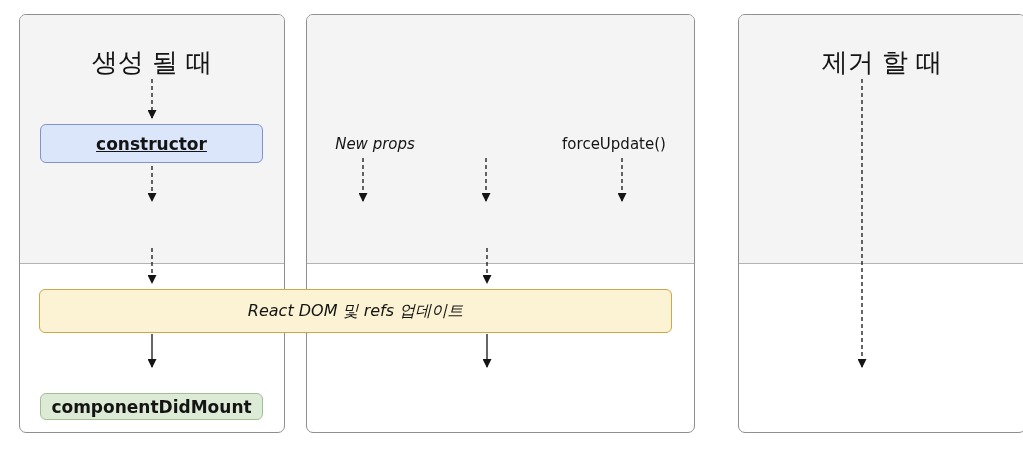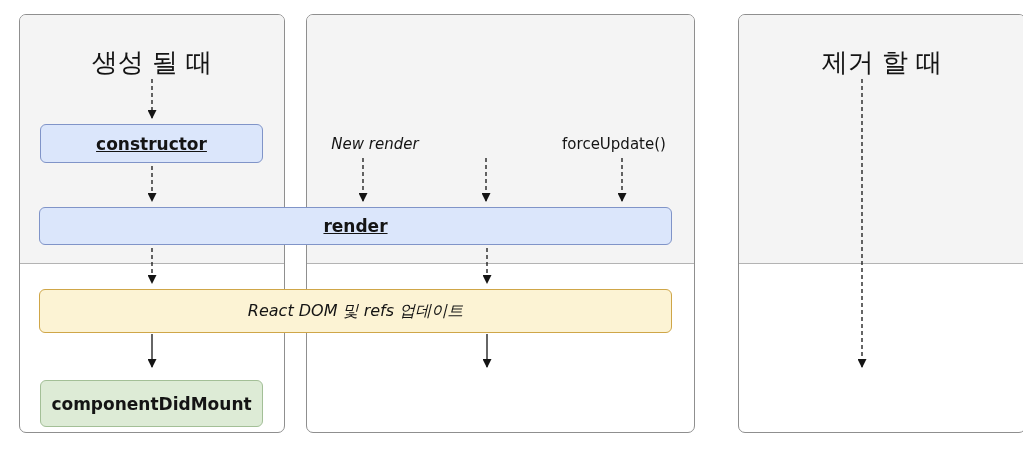--- a/index.html
+++ b/index.html
@@ -55,21 +55,21 @@
     color:var(--ink);
     white-space:nowrap;
     z-index:3;
   }
   .node.blue{background:var(--blue-fill);border:1.5px solid var(--blue-border);text-decoration:underline;}
   .node.yellow{background:var(--yellow-fill);border:1.5px solid var(--yellow-border);font-weight:normal;font-style:italic;font-size:16px;}
   .node.green{background:var(--green-fill);border:1.5px solid var(--green-border);}
   .node-constructor{left:40px;top:124px;width:223px;height:39px;}
   .node-render{left:39px;top:207px;width:633px;height:38px;}
   .node-reactdom{left:39px;top:289px;width:633px;height:44px;}
-  .node-didmount{left:40px;top:380px;width:223px;height:47px;}
+  .node-didmount{left:40px;top:393px;width:223px;height:27px;}
   .node-didupdate{left:331px;top:373px;width:341px;height:39px;}
   .node-willunmount{left:738px;top:373px;width:249px;height:39px;}
   .trigger{
     position:absolute;top:135px;height:19px;
     text-align:center;
     font-size:15px;line-height:19px;
     color:var(--ink);
     z-index:2;white-space:nowrap;
   }
   .trigger-newprops{left:315px;width:120px;font-style:italic;}
@@ -94,25 +94,24 @@
 
   <div class="panel panel-update">
     <div class="phase-top"></div>
   </div>
 
   <div class="panel panel-unmount">
     <div class="phase-top"></div>
     <div class="col-title">제거 할 때</div>
   </div>
 
-  <div class="trigger trigger-newprops">New render</div>
+  <div class="trigger trigger-newprops">New props</div>
   <div class="trigger trigger-forceupdate">forceUpdate()</div>
 
   <div class="node blue node-constructor">constructor</div>
-  <div class="node blue node-render">render</div>
   <div class="node yellow node-reactdom">React DOM 및 refs 업데이트</div>
   <div class="node green node-didmount">componentDidMount</div>
 
   <svg id="arrows" width="1023" height="455">
     <defs>
       <marker id="ah" markerWidth="9" markerHeight="9" refX="8" refY="4.5" orient="auto" markerUnits="userSpaceOnUse">
         <path d="M0,0 L9,4.5 L0,9 Z" fill="#141414"></path>
       </marker>
     </defs>
     <line class="dashed" x1="152" y1="79" x2="152" y2="118" marker-end="url(#ah)"></line>

